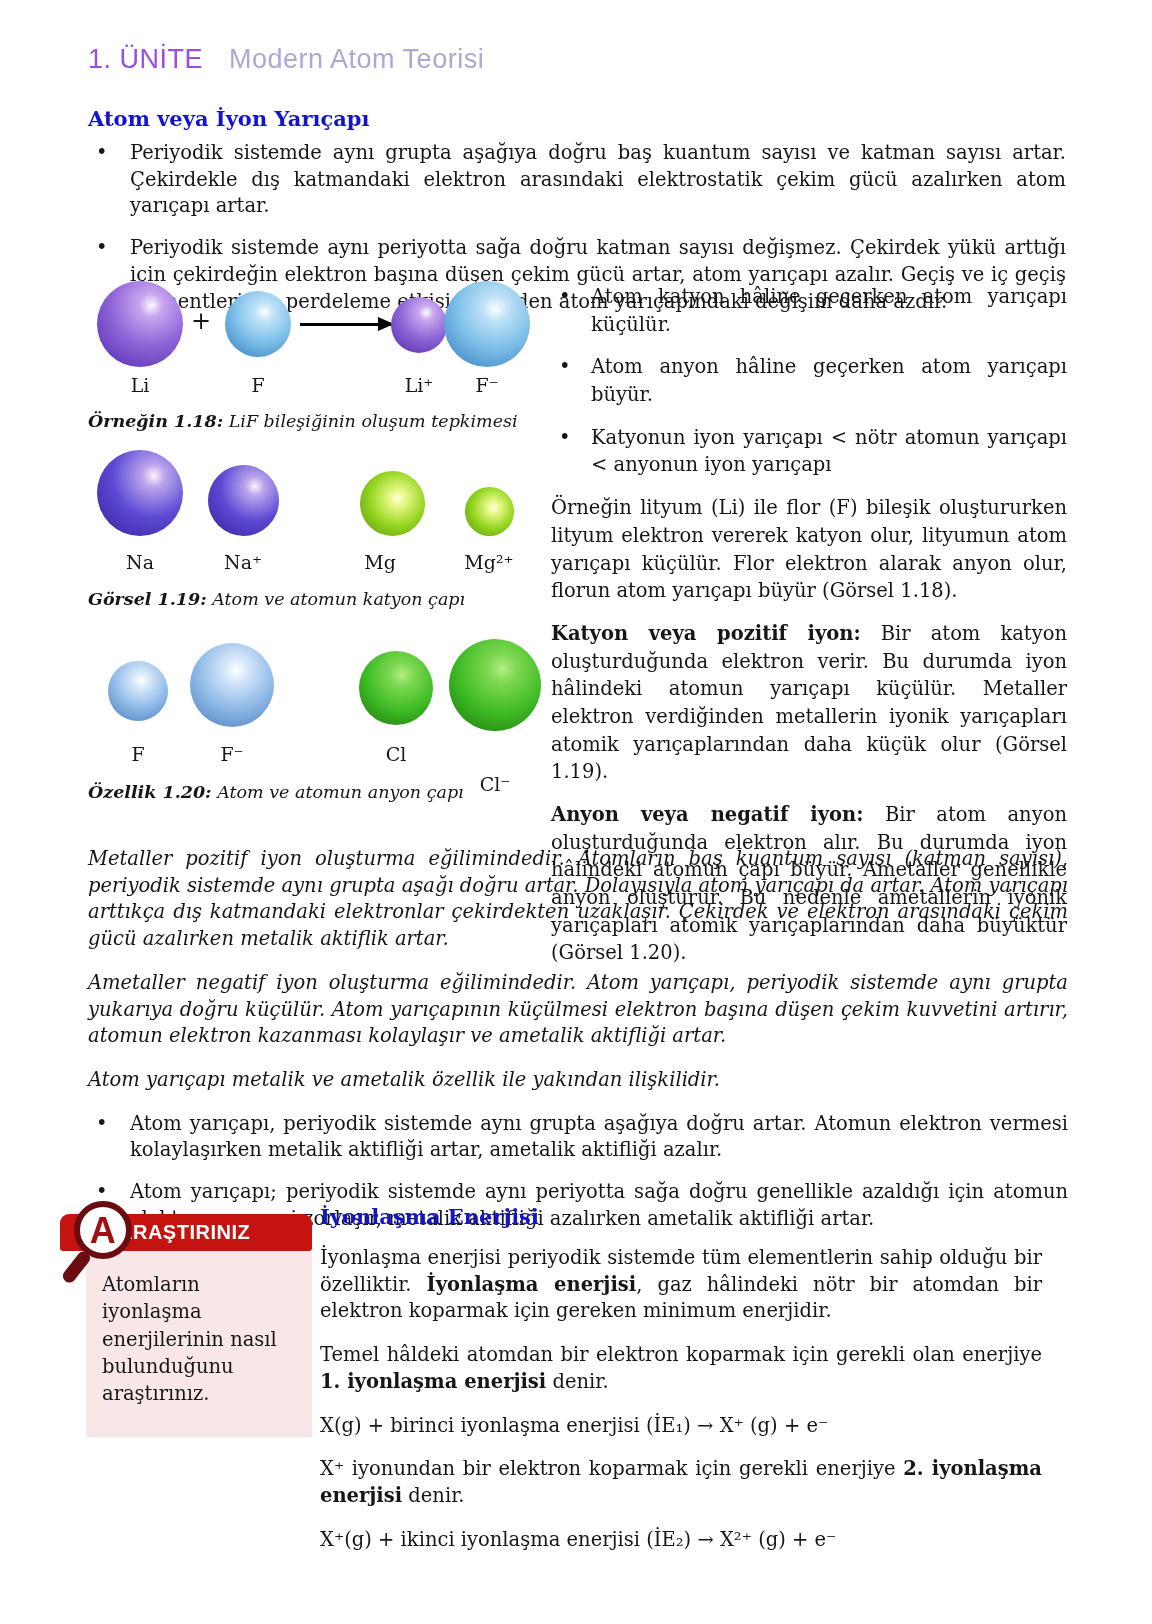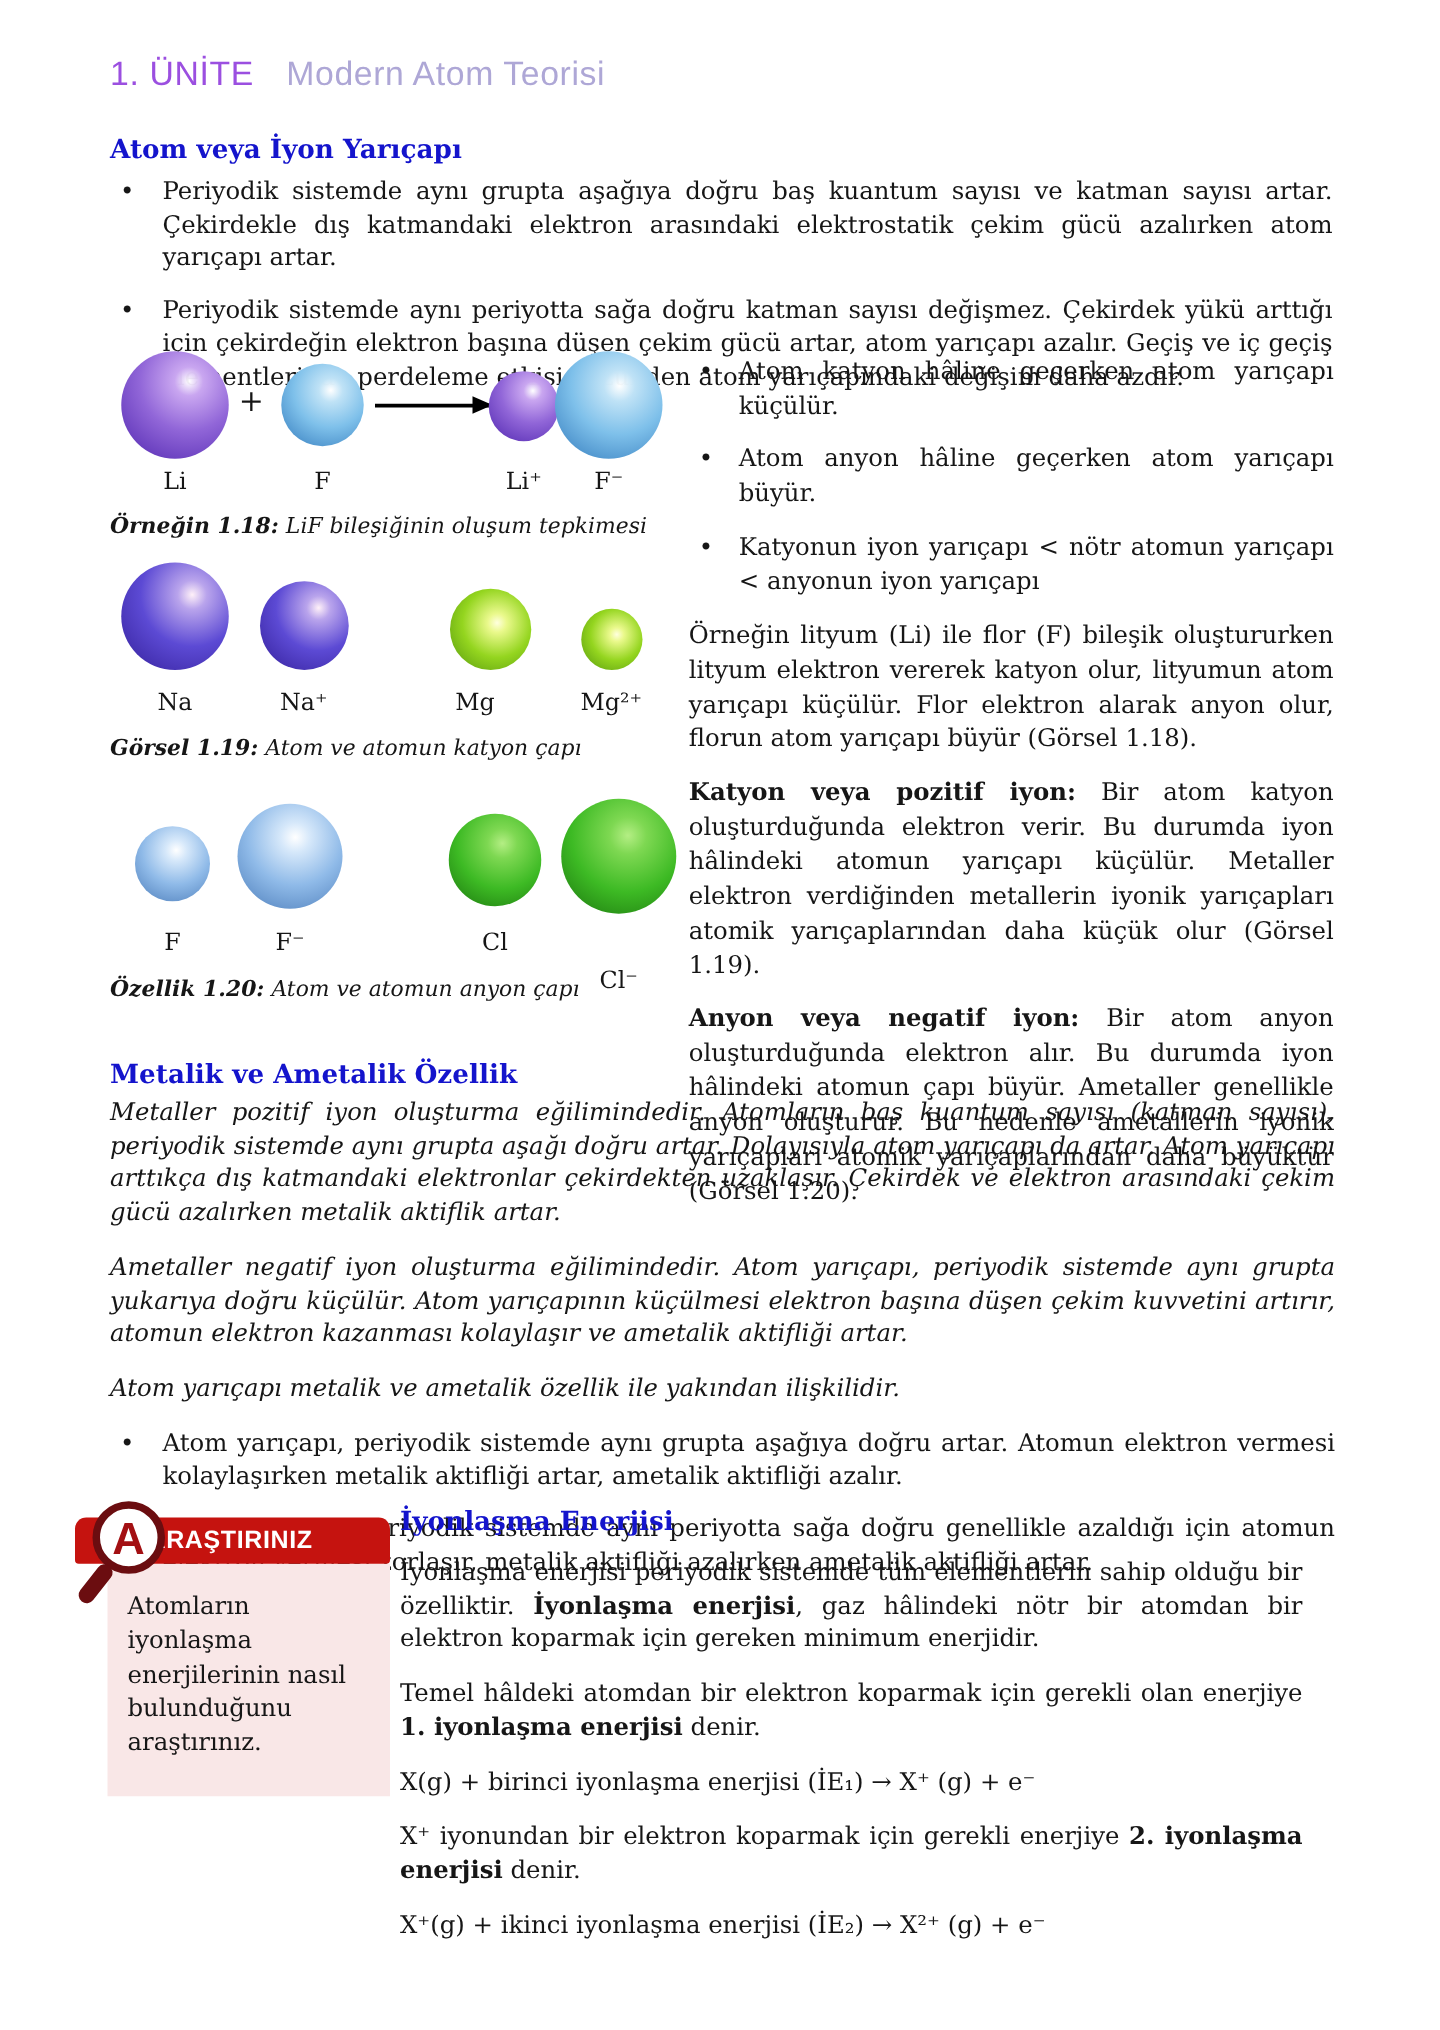--- a/index.html
+++ b/index.html
@@ -136,21 +136,20 @@
 <div class="abs rcol">
   <div class="bullet txt2">Atom katyon hâline geçerken atom yarıçapı küçülür.</div>
   <div class="bullet txt2">Atom anyon hâline geçerken atom yarıçapı büyür.</div>
   <div class="bullet txt2">Katyonun iyon yarıçapı &lt; nötr atomun yarıçapı &lt; anyonun iyon yarıçapı</div>
   <p class="txt2">Örneğin lityum (Li) ile flor (F) bileşik oluştururken lityum elektron vererek katyon olur, lityumun atom yarıçapı küçülür. Flor elektron alarak anyon olur, florun atom yarıçapı büyür (Görsel 1.18).</p>
   <p class="txt2"><b>Katyon veya pozitif iyon:</b><span> Bir atom katyon oluşturduğunda elektron verir. Bu durumda iyon hâlindeki atomun yarıçapı küçülür. Metaller elektron verdiğinden metallerin iyonik yarıçapları atomik yarıçaplarından daha küçük olur (Görsel 1.19).</span></p>
   <p class="txt2"><b>Anyon veya negatif iyon:</b><span> Bir atom anyon oluşturduğunda elektron alır. Bu durumda iyon hâlindeki atomun çapı büyür. Ametaller genellikle anyon oluşturur. Bu nedenle ametallerin iyonik yarıçapları atomik yarıçaplarından daha büyüktür (Görsel 1.20).</span></p>
 </div>
 
 <div class="abs metalik">
-  <h3 class="h-blue">Metalik ve Ametalik Özellik</h3>
   <p class="txt">Metaller pozitif iyon oluşturma eğilimindedir. Atomların baş kuantum sayısı (katman sayısı), periyodik sistemde aynı grupta aşağı doğru artar. Dolayısıyla atom yarıçapı da artar. Atom yarıçapı arttıkça dış katmandaki elektronlar çekirdekten uzaklaşır. Çekirdek ve elektron arasındaki çekim gücü azalırken metalik aktiflik artar.</p>
   <p class="txt">Ametaller negatif iyon oluşturma eğilimindedir. Atom yarıçapı, periyodik sistemde aynı grupta yukarıya doğru küçülür. Atom yarıçapının küçülmesi elektron başına düşen çekim kuvvetini artırır, atomun elektron kazanması kolaylaşır ve ametalik aktifliği artar.</p>
   <p class="txt" style="text-align:left;">Atom yarıçapı metalik ve ametalik özellik ile yakından ilişkilidir.</p>
   <div class="bullet txt">Atom yarıçapı, periyodik sistemde aynı grupta aşağıya doğru artar. Atomun elektron vermesi kolaylaşırken metalik aktifliği artar, ametalik aktifliği azalır.</div>
   <div class="bullet txt">Atom yarıçapı; periyodik sistemde aynı periyotta sağa doğru genellikle azaldığı için atomun elektron vermesi zorlaşır, metalik aktifliği azalırken ametalik aktifliği artar.</div>
 </div>
 
 <div class="abs arbox">
   <div class="ar-header">
     <span>ARAŞTIRINIZ</span>

